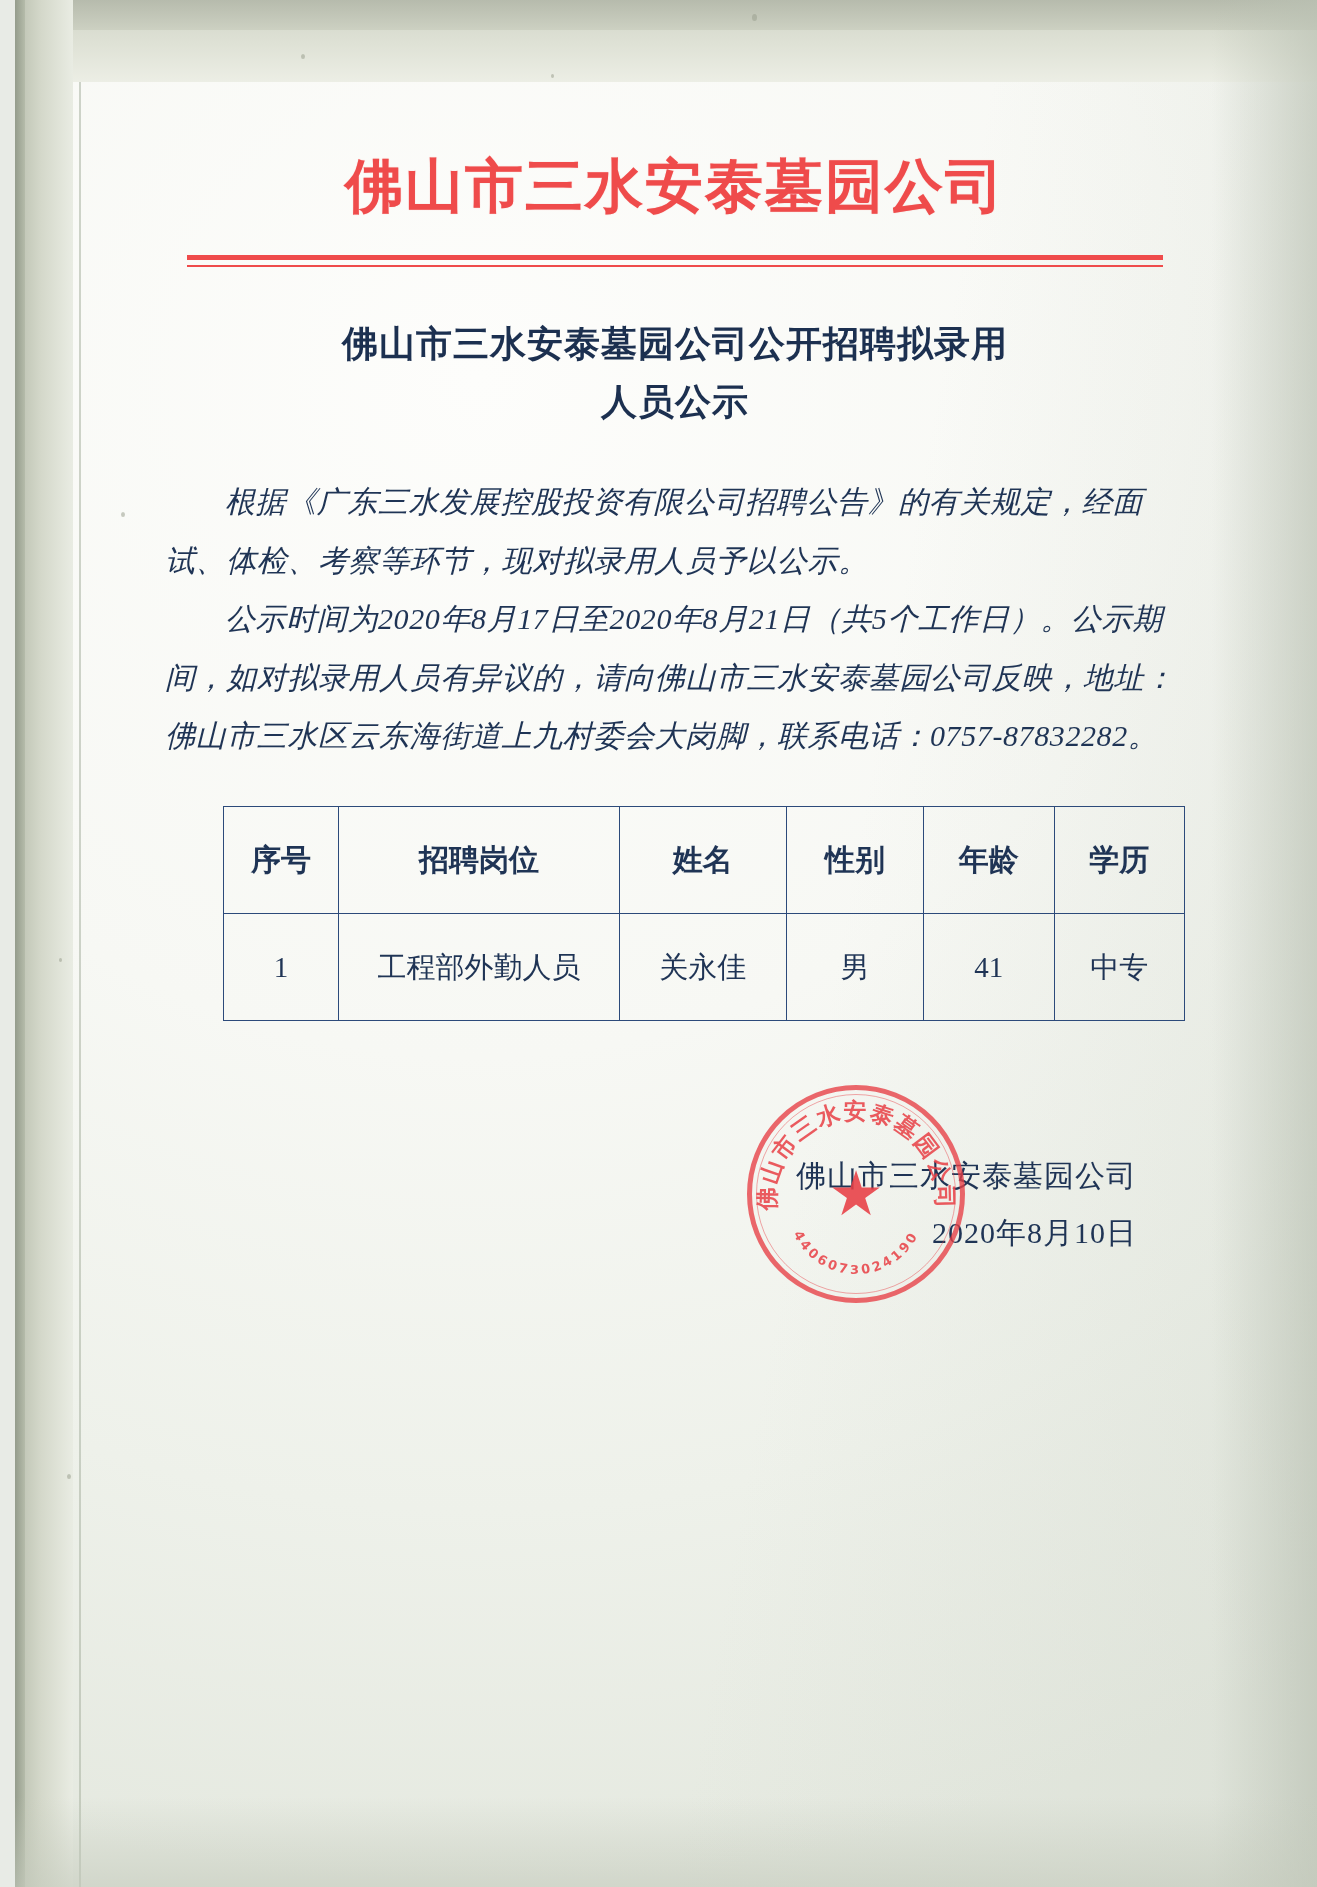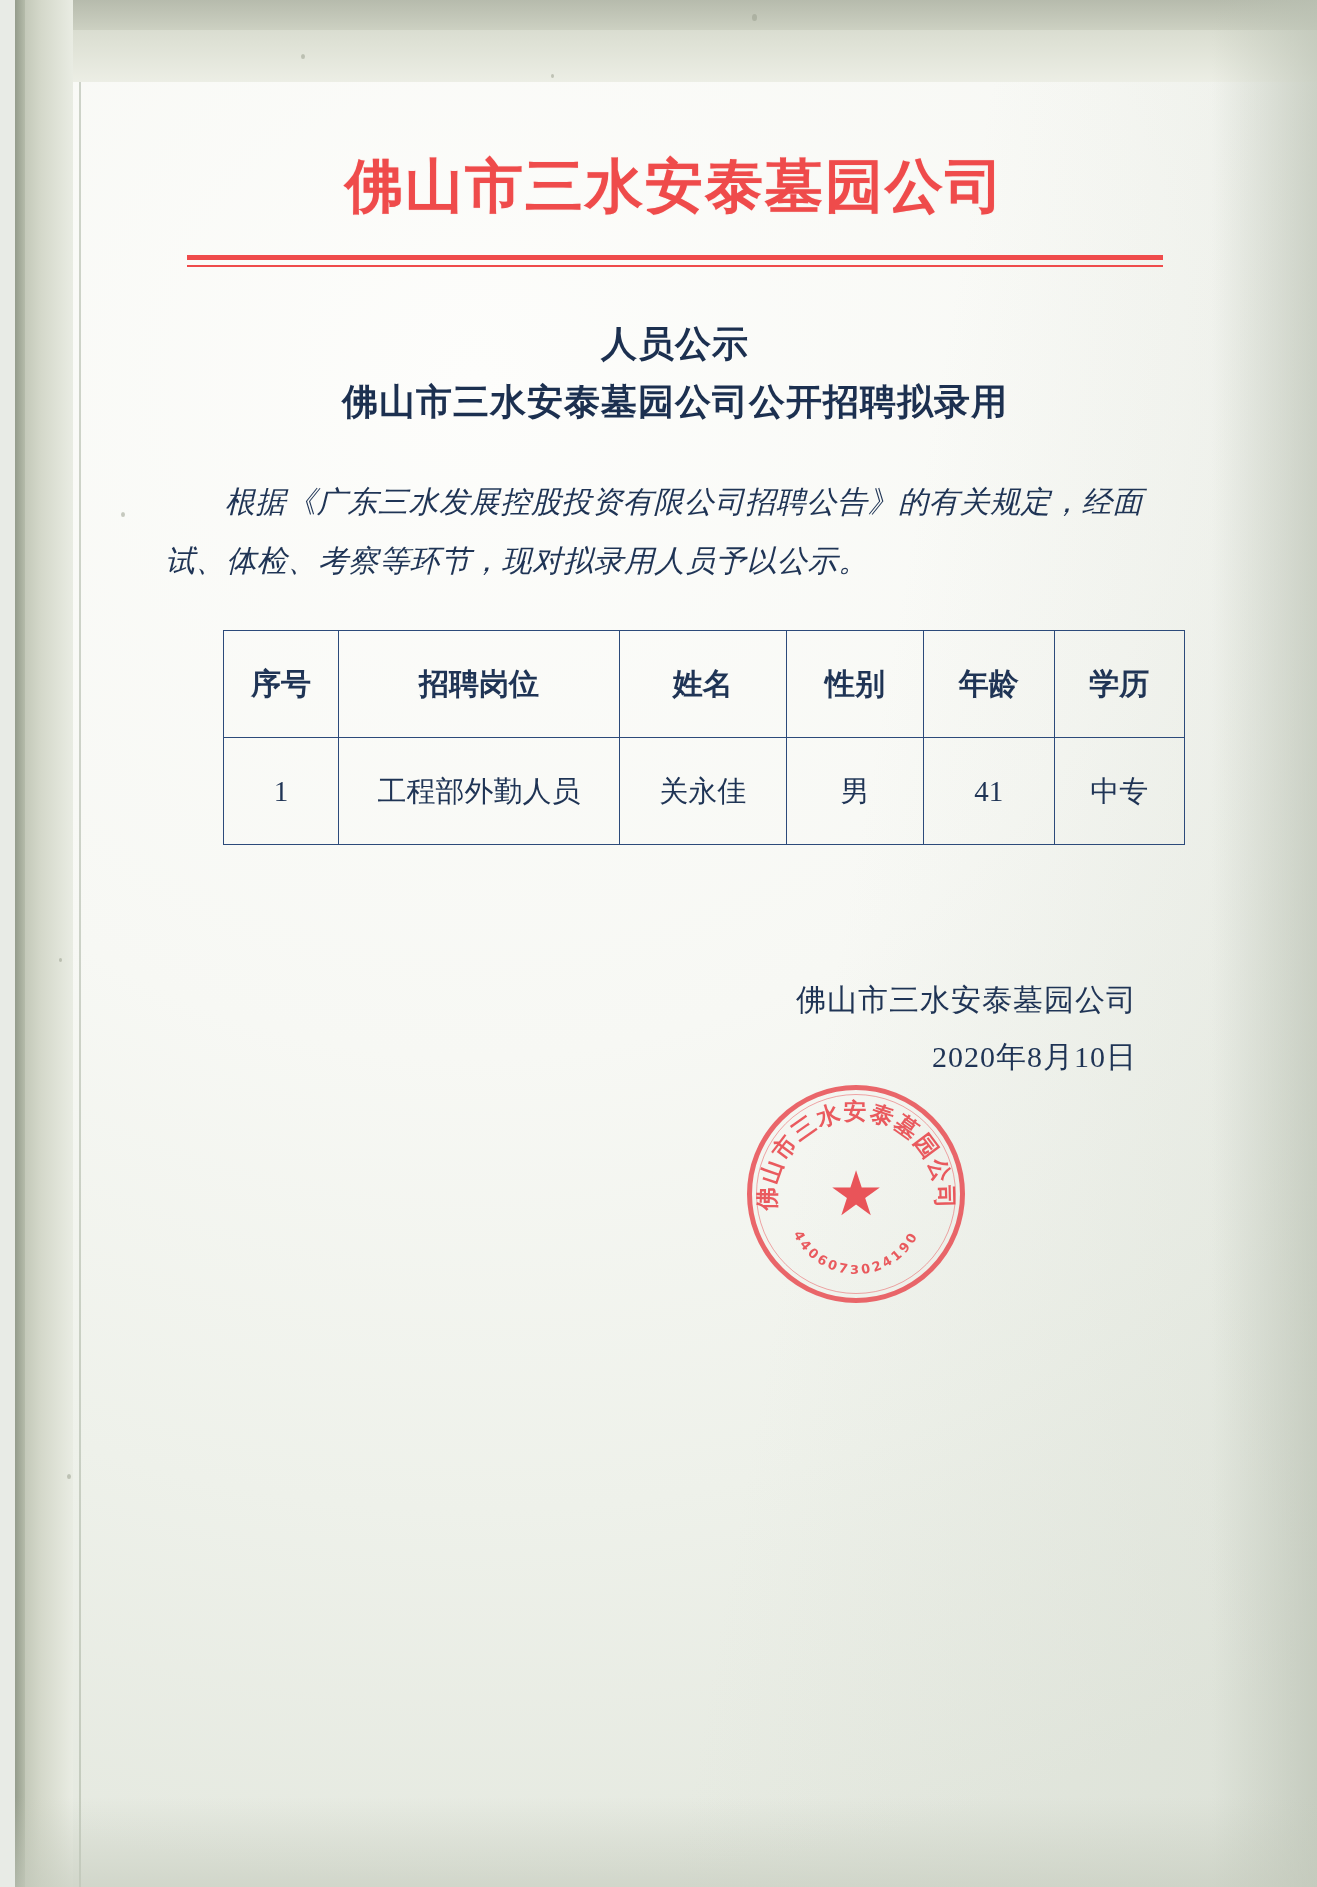--- a/index.html
+++ b/index.html
@@ -236,26 +236,27 @@
   <div id="doc">
 
     <div class="company-title">佛山市三水安泰墓园公司</div>
 
     <div class="rule-wrap">
       <div class="rule-thick"></div>
       <div class="rule-thin"></div>
     </div>
 
     <div class="doc-title">
+      <div>佛山市三水安泰墓园公司公开招聘拟录用</div>
       <div>人员公示</div>
-      <div>佛山市三水安泰墓园公司公开招聘拟录用</div>
     </div>
 
     <div class="body-text">
       <p>根据《广东三水发展控股投资有限公司招聘公告》的有关规定，经面试、体检、考察等环节，现对拟录用人员予以公示。</p>
+      <p>公示时间为2020年8月17日至2020年8月21日（共5个工作日）。公示期间，如对拟录用人员有异议的，请向佛山市三水安泰墓园公司反映，地址：佛山市三水区云东海街道上九村委会大岗脚，联系电话：0757-87832282。</p>
     </div>
 
     <table class="people">
       <thead>
         <tr>
           <td class="c0">序号</td>
           <td class="c1">招聘岗位</td>
           <td class="c2">姓名</td>
           <td class="c3">性别</td>
           <td class="c4">年龄</td>

